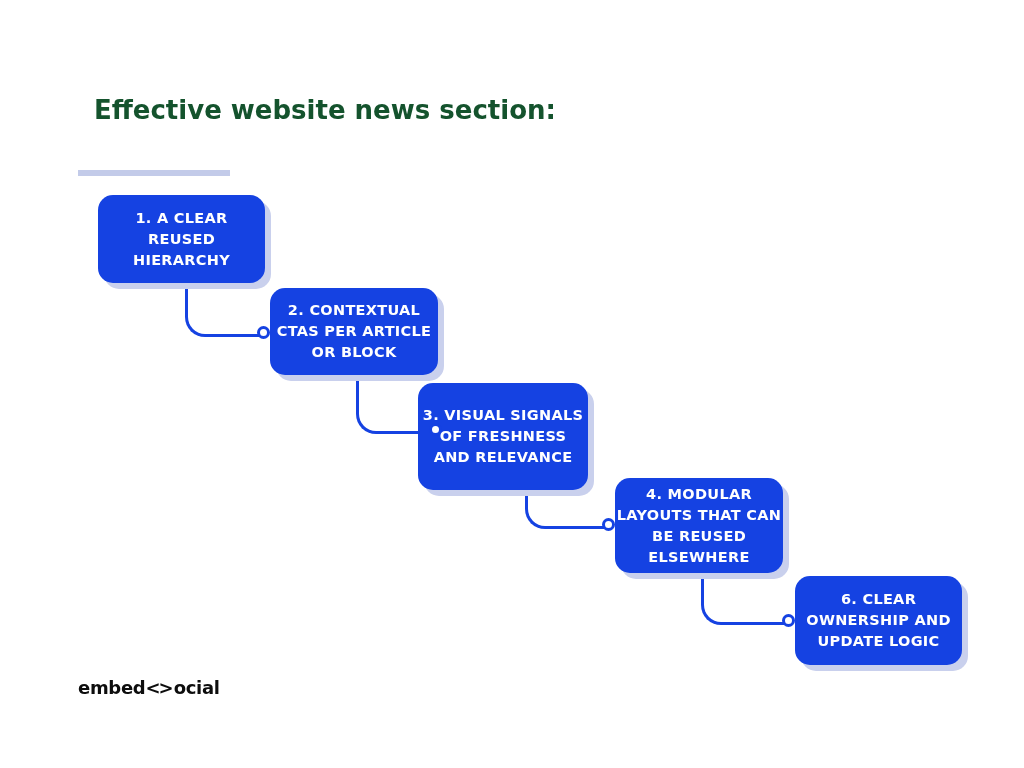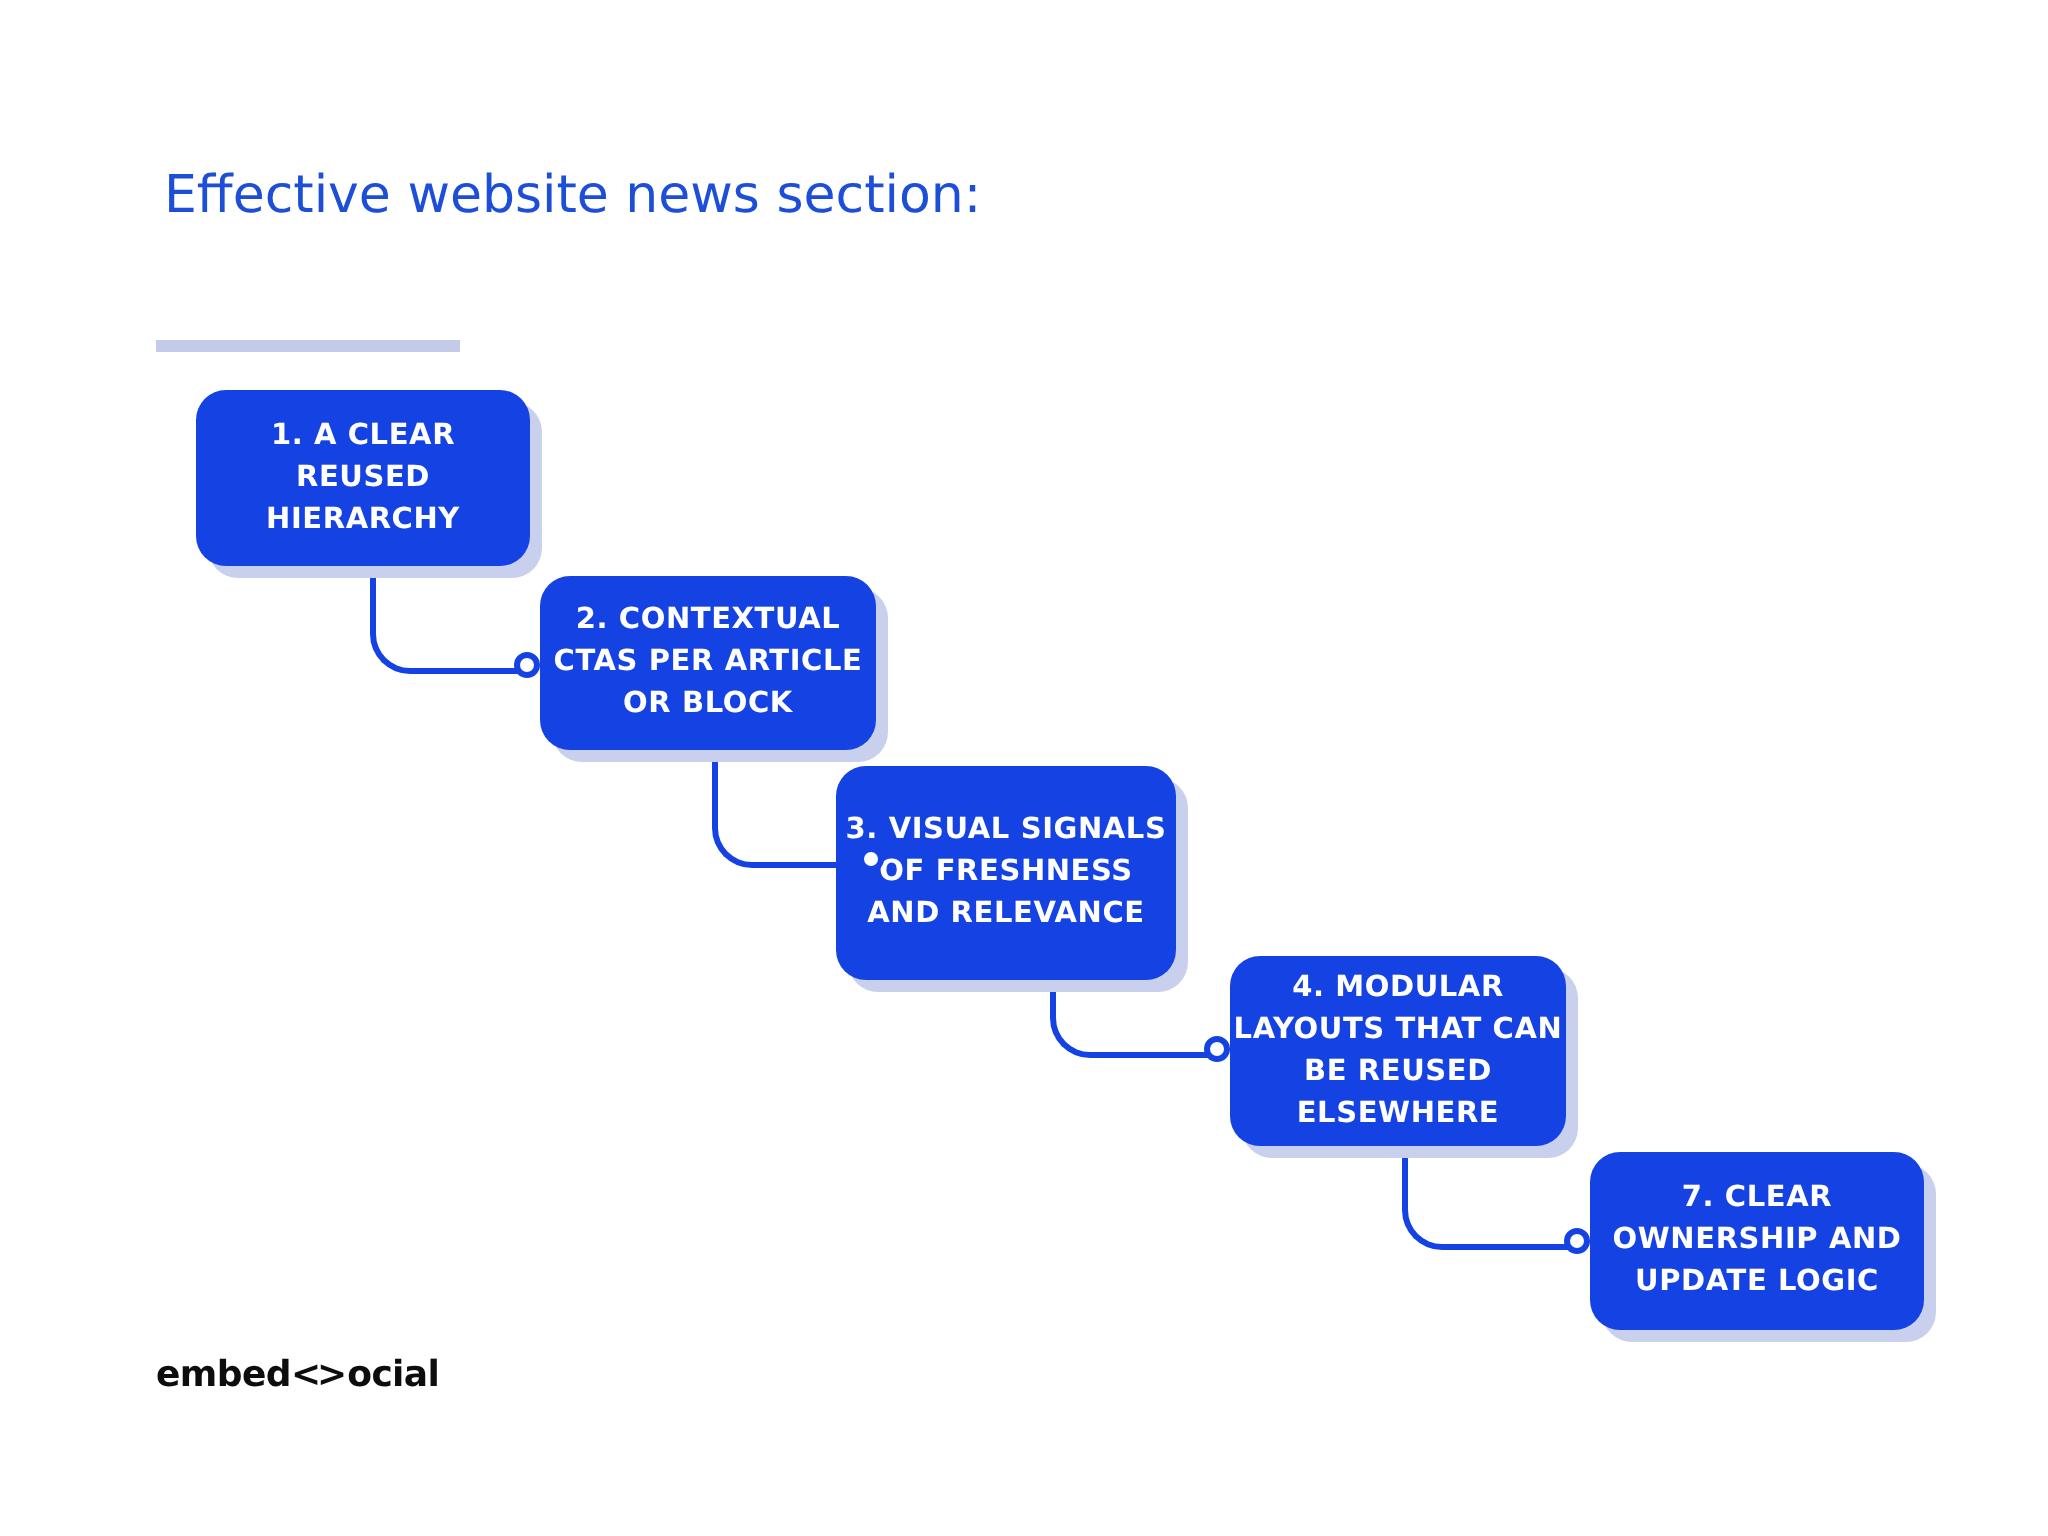--- a/index.html
+++ b/index.html
@@ -10,25 +10,25 @@
     background: #ffffff;
     overflow: hidden;
     font-family: "DejaVu Sans", "Liberation Sans", sans-serif;
   }
 
   
   .title {
     position: absolute;
     left: 78px;
     top: 72px;
-    margin: 4px;
+    margin: 16px;
     font-size: 26px;
     line-height: 44px;
-    font-weight: 400;
-    color: #1d4ed8;
+    font-weight: 700;
+    color: #14532d;
     letter-spacing: 0px;
     white-space: nowrap;
   }
   .title-divider {
     position: absolute;
     left: 78px;
     top: 170px;
     width: 152px;
     height: 6px;
     background: #c3cbe9;
@@ -143,20 +143,20 @@
   </div>
 
   <div class="step-box" id="box-4">
     <span>4. MODULAR</span>
     <span>LAYOUTS THAT CAN</span>
     <span>BE REUSED</span>
     <span>ELSEWHERE</span>
   </div>
 
   <div class="step-box" id="box-5">
-    <span>7. CLEAR</span>
+    <span>6. CLEAR</span>
     <span>OWNERSHIP AND</span>
     <span>UPDATE LOGIC</span>
   </div>
 
   <div class="logo"><span>embed</span><span class="glyph">&lt;&gt;</span><span>ocial</span></div>
 
 </div>
 
 </body></html>

